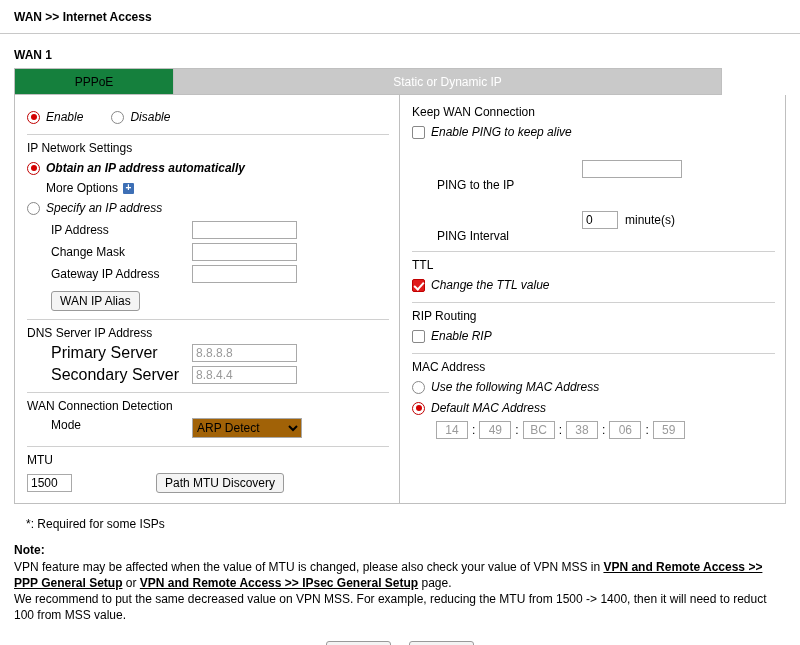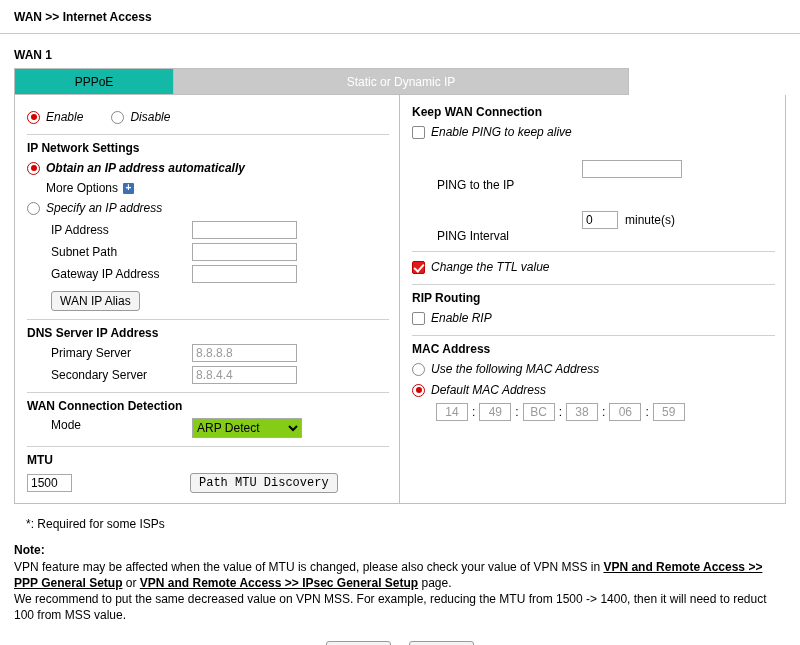--- a/index.html
+++ b/index.html
@@ -40,30 +40,30 @@
     flex: 0 0 auto;
     text-align: center;
     font-size: 12px;
     padding: 6px 0 5px 0;
     border: 1px solid #bfbfbf;
     background: #ffffff;
     box-sizing: border-box;
     cursor: pointer;
   }
   .tab.inactive {
-    background: #14b8a6;
+    background: #15803d;
     color: #000;
   }
   .tab.active {
     background: #c9c9c9;
     color: #ffffff;
     border-color: #bfbfbf;
   }
   .tab-pppoe { width: 160px; }
-  .tab-static { width: 455px; border-left: none; }
+  .tab-static { width: 548px; border-left: none; }
   .tab-ipv6 { width: 157px; border-left: none; }
 
   
   .panel {
     border: 1px solid #bfbfbf;
     border-top: none;
     display: flex;
     box-sizing: border-box;
     width: 772px;
     min-height: 388px;
@@ -73,21 +73,21 @@
     box-sizing: border-box;
     padding: 10px 10px 10px 12px;
     border-right: 1px solid #bfbfbf;
   }
   .col-right {
     flex: 1;
     box-sizing: border-box;
     padding: 10px 10px 10px 12px;
   }
   .sect-title {
-    font-weight: bold;
+    font-weight: normal;
     font-size: 12px;
     margin: 0 0 4px 0;
   }
   hr.rule {
     border: none;
     border-top: 1px solid #d0d0d0;
     margin: 8px 0 6px 0;
   }
   .row {
     display: flex;
@@ -169,21 +169,21 @@
   .field-label {
     width: 165px;
     padding-left: 24px;
     box-sizing: border-box;
     font-size: 12px;
   }
   .field-label-dns {
     width: 165px;
     padding-left: 24px;
     box-sizing: border-box;
-    font-size: 12px;
+    font-size: 16px;
   }
   input.txt {
     font-family: "Liberation Sans", sans-serif;
     font-size: 12px;
     height: 18px;
     border: 1px solid #a9a9a9;
     background: #fff;
     padding: 0 3px;
     box-sizing: border-box;
     color: #000;
@@ -208,41 +208,40 @@
   .btn-alias {
     margin-left: 24px;
     margin-top: 4px;
   }
   select.sel {
     font-family: "Liberation Sans", sans-serif;
     font-size: 12px;
     height: 20px;
     width: 110px;
     border: 1px solid #a9a9a9;
-    background: #84cc16;
+    background: #a16207;
     color: #000;
   }
   .mode-row {
     display: flex;
     align-items: flex-start;
     margin: 5px 0;
   }
   .mode-label {
     width: 165px;
     padding-left: 24px;
     box-sizing: border-box;
   }
   .mtu-row {
     display: flex;
     align-items: center;
     margin-top: 6px;
   }
   .mtu-row .btn {
-    margin-left: 118px;
-    font-family: Liberation Mono, monospace;
+    margin-left: 84px;
   }
   .kwc-row {
     display: flex;
     align-items: center;
     margin: 5px 0;
   }
   .kwc-label {
     width: 170px;
     padding-left: 25px;
     box-sizing: border-box;
@@ -328,21 +327,21 @@
         <span class="radio"></span>
         <span>Specify an IP address</span>
       </div>
 
       <div class="field-row">
         <span class="field-label">IP Address</span>
         <input class="txt w-ip" type="text" value="" style="">
       </div>
 
       <div class="field-row">
-        <span class="field-label">Subnet Path</span>
+        <span class="field-label">Change Mask</span>
         <input class="txt w-ip" type="text" value="" style="">
       </div>
 
       <div class="field-row">
         <span class="field-label">Gateway IP Address</span>
         <input class="txt w-ip" type="text" value="" style="">
       </div>
 
       <button class="btn btn-alias">WAN IP Alias</button>
 
@@ -397,20 +396,21 @@
       </div>
 
       <div class="kwc-row">
         <span class="kwc-label">PING Interval</span>
         <input class="txt w-interval" type="text" value="0" style="">
         <span class="minutes">minute(s)</span>
       </div>
 
       <hr class="rule">
 
+      <div class="sect-title">TTL</div>
 
       <div class="row">
         <span class="checkbox checked"></span>
         <span>Change the TTL value</span>
       </div>
 
       <hr class="rule">
 
       <div class="sect-title">RIP Routing</div>
 

